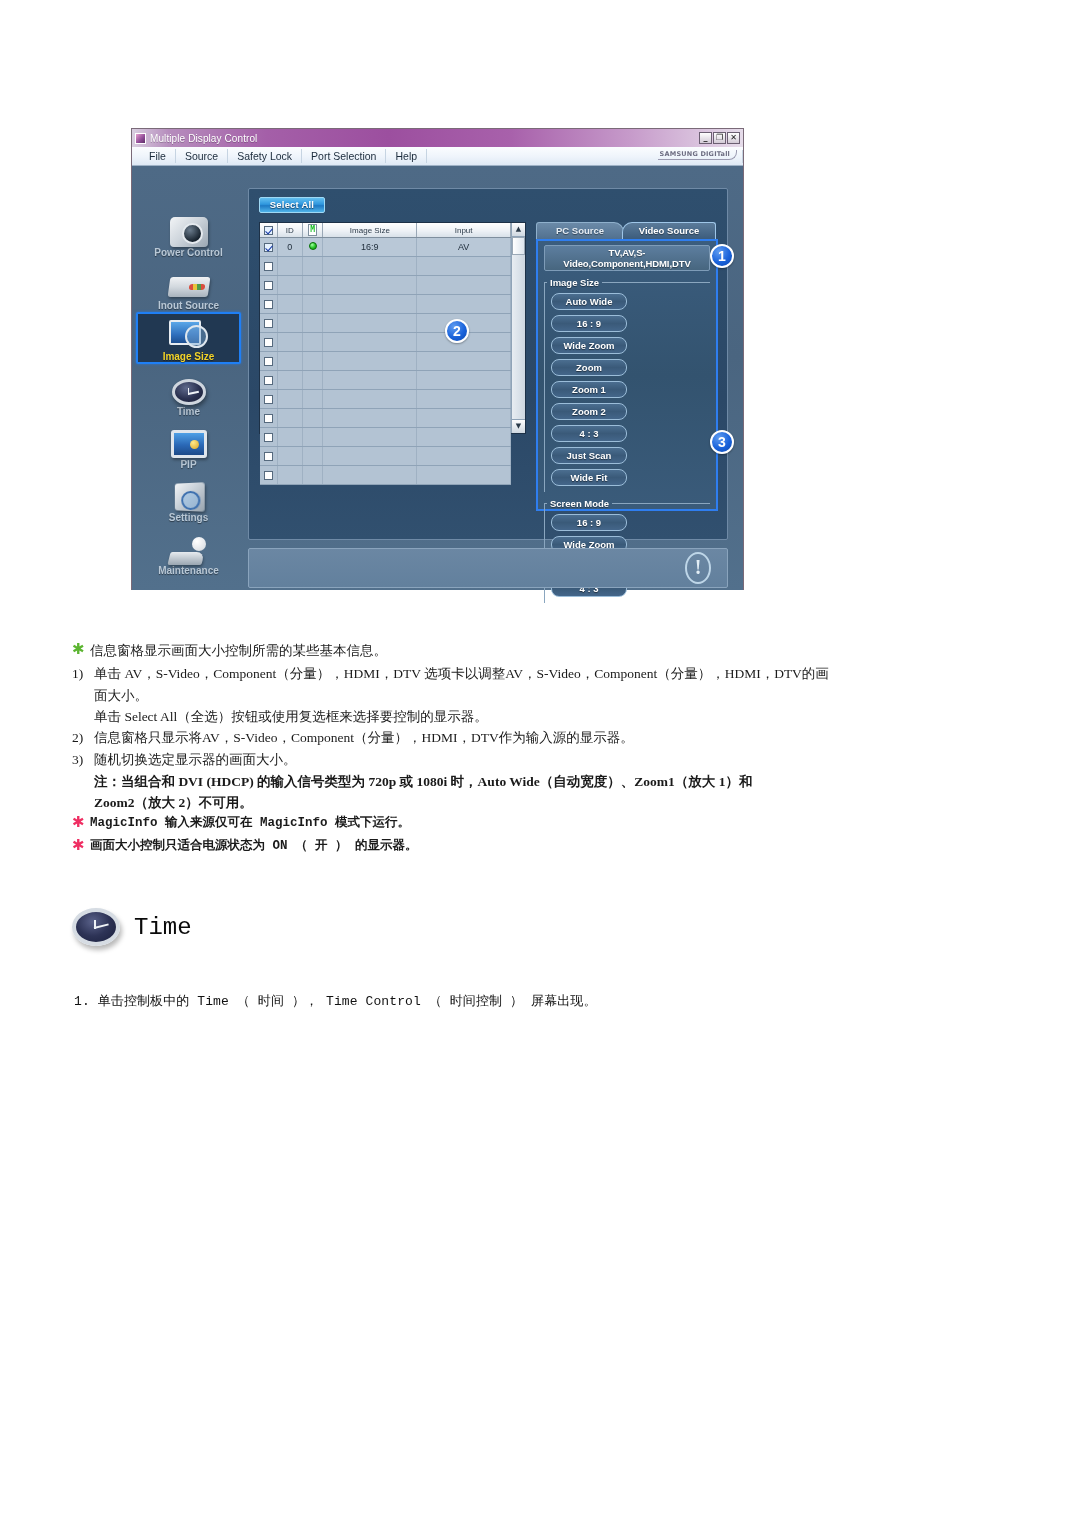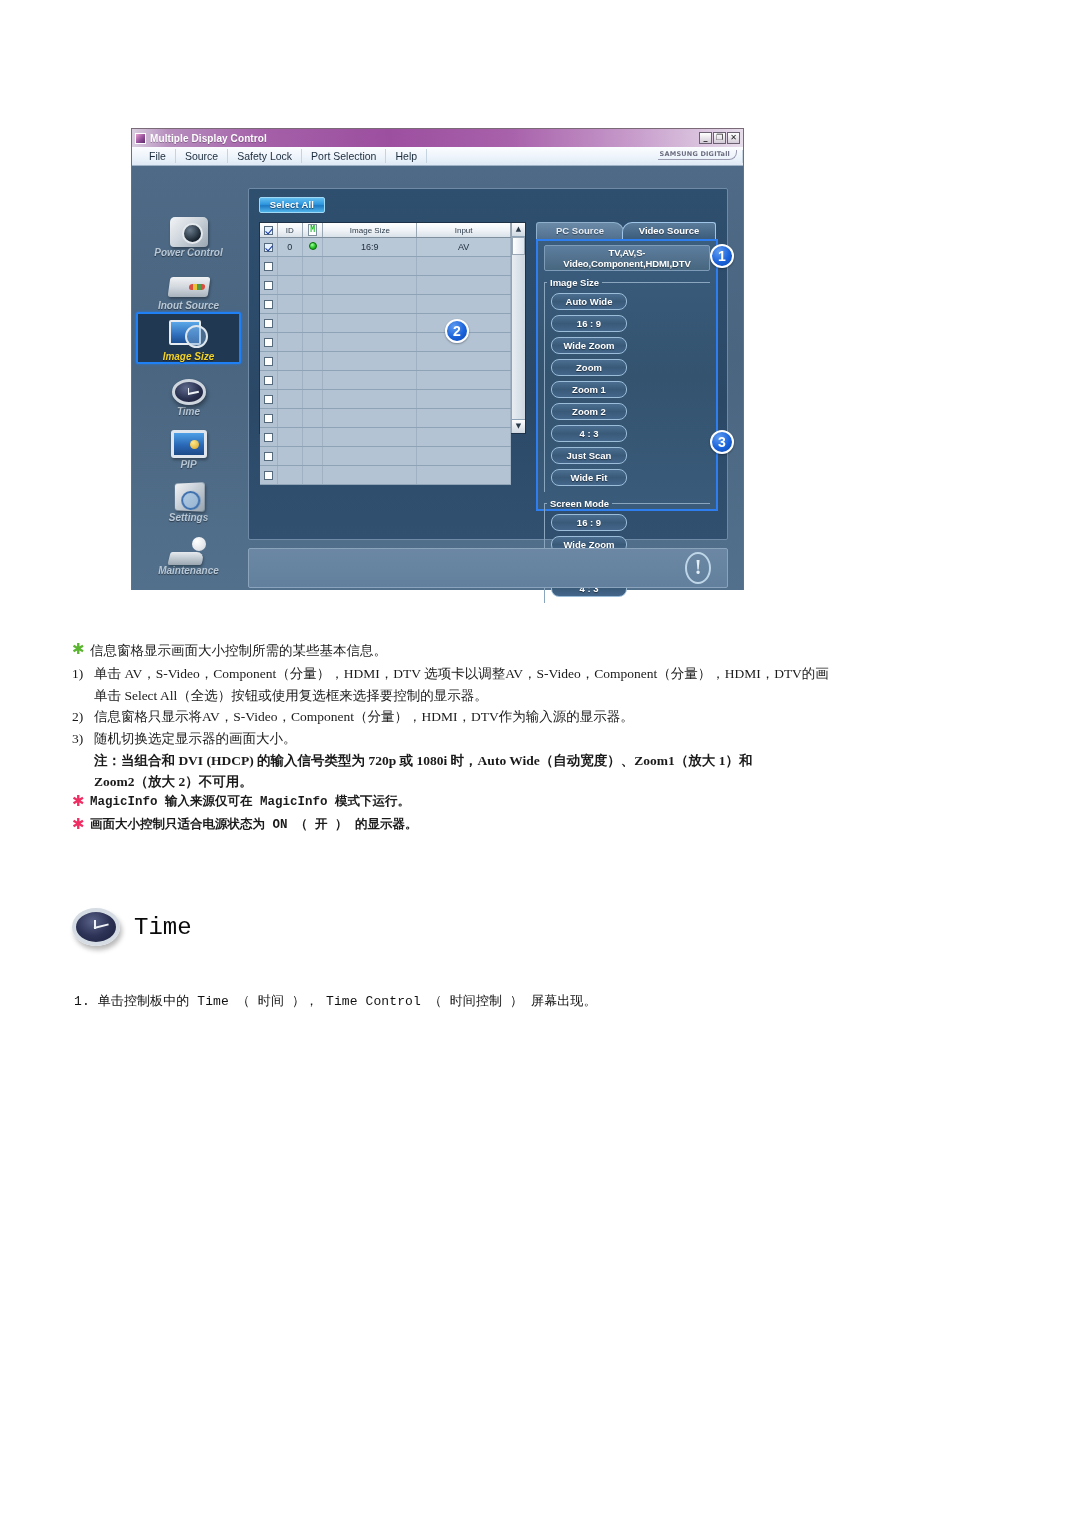--- a/index.html
+++ b/index.html
@@ -42,21 +42,21 @@
     width: 11px; height: 11px;
     background: linear-gradient(135deg,#e8a0d0 0%, #8e4a96 60%, #5d2f66 100%);
     border: 1px solid #ffffff;
     box-sizing: border-box;
     margin-right: 4px;
     flex: none;
   }
   .tb-title {
     font-size: 10px;
     color: #ffffff;
-    font-weight: 700;
+    font-weight: 400;
     letter-spacing: .1px;
     white-space: nowrap;
     text-shadow: 0 1px 0 rgba(0,0,0,.25);
   }
   .tb-buttons {
     position: absolute;
     right: 3px; top: 3px;
     display: flex; gap: 1px;
   }
   .tb-btn {
@@ -109,21 +109,20 @@
     height: 424px;
     background: linear-gradient(to bottom, #4e6a86 0%, #4a6580 45%, #52708c 100%);
     padding: 0;
   }
 
   
   .sidebar {
     position: absolute;
     left: 4px; top: 40px;
     width: 105px;
-    font-style: italic;
   }
   .side-item {
     position: relative;
     height: 52px;
     margin-bottom: 1px;
     display: flex;
     flex-direction: column;
     align-items: center;
     justify-content: flex-end;
     box-sizing: border-box;
@@ -818,20 +817,21 @@
 
   <div class="bullet-row">
     <span class="star green">✱</span>
     <span class="btext">信息窗格显示画面大小控制所需的某些基本信息。</span>
   </div>
 
   <div class="num-row">
     <span class="num">1)</span>
     <span class="ntext">单击 AV，S-Video，Component（分量），HDMI，DTV 选项卡以调整AV，S-Video，Component（分量），HDMI，DTV的画</span>
   </div>
+  <div class="indent">面大小。</div>
   <div class="indent">单击 Select All（全选）按钮或使用复选框来选择要控制的显示器。</div>
 
   <div class="num-row">
     <span class="num">2)</span>
     <span class="ntext">信息窗格只显示将AV，S-Video，Component（分量），HDMI，DTV作为输入源的显示器。</span>
   </div>
 
   <div class="num-row">
     <span class="num">3)</span>
     <span class="ntext">随机切换选定显示器的画面大小。</span>

